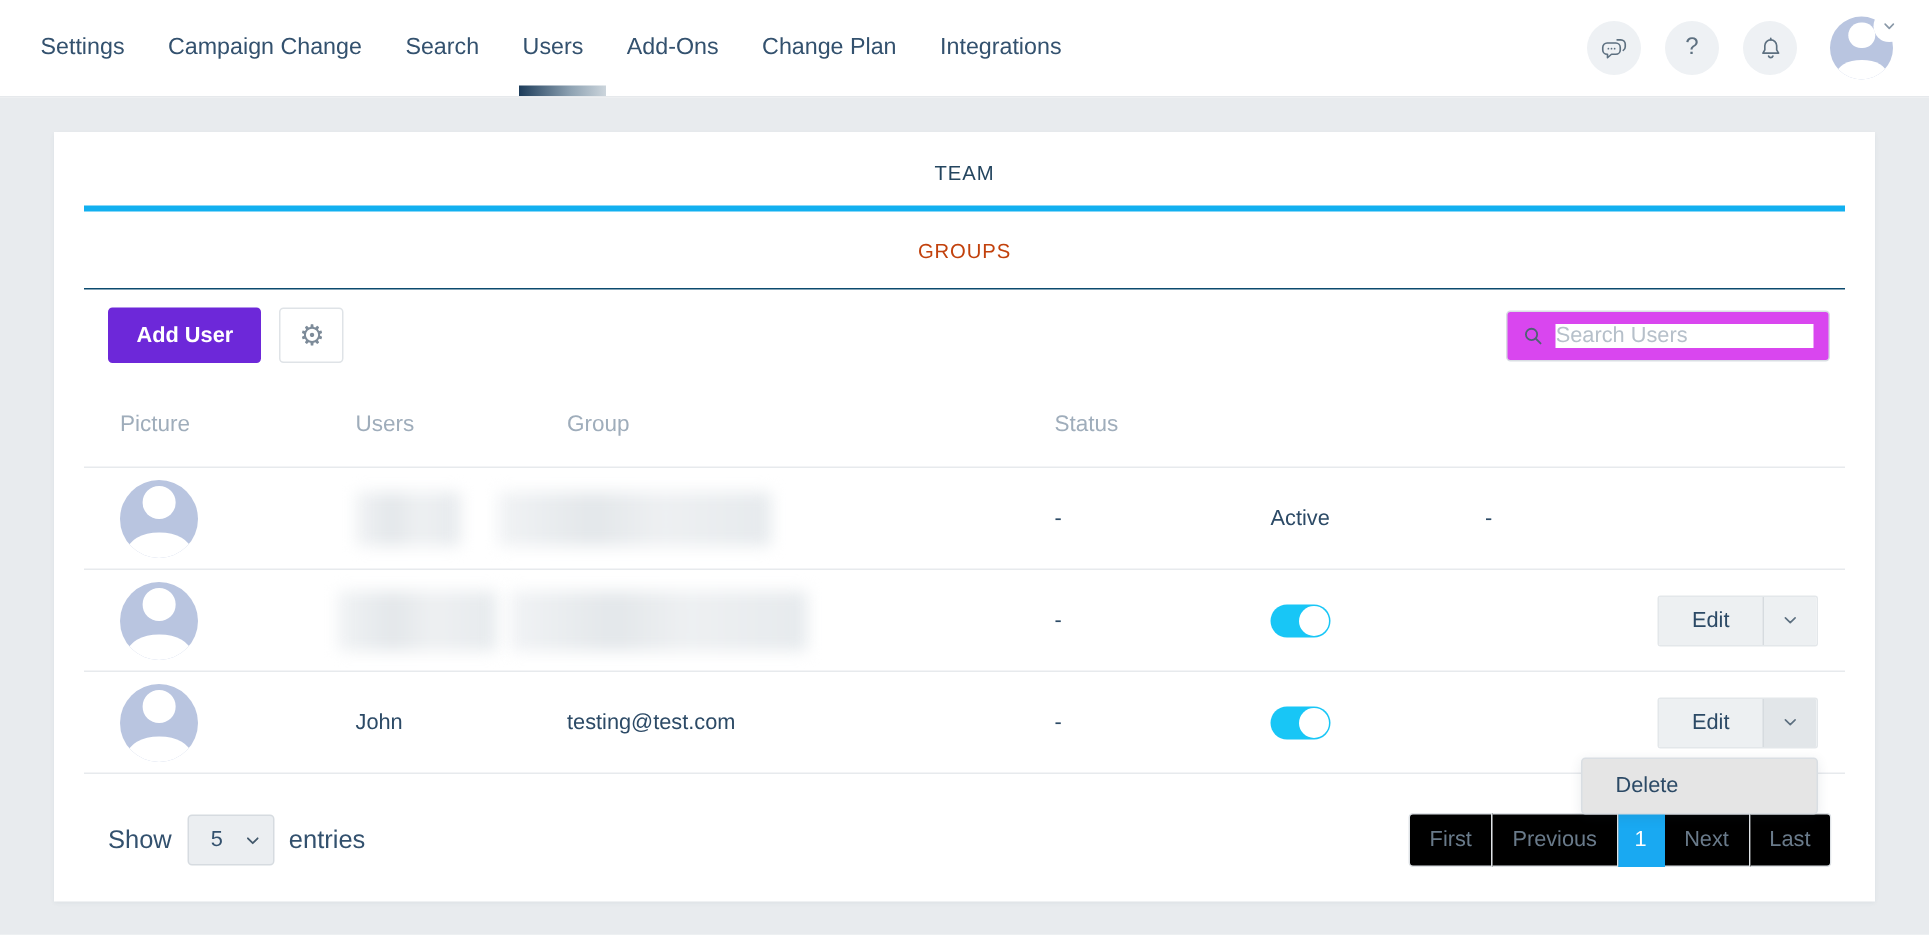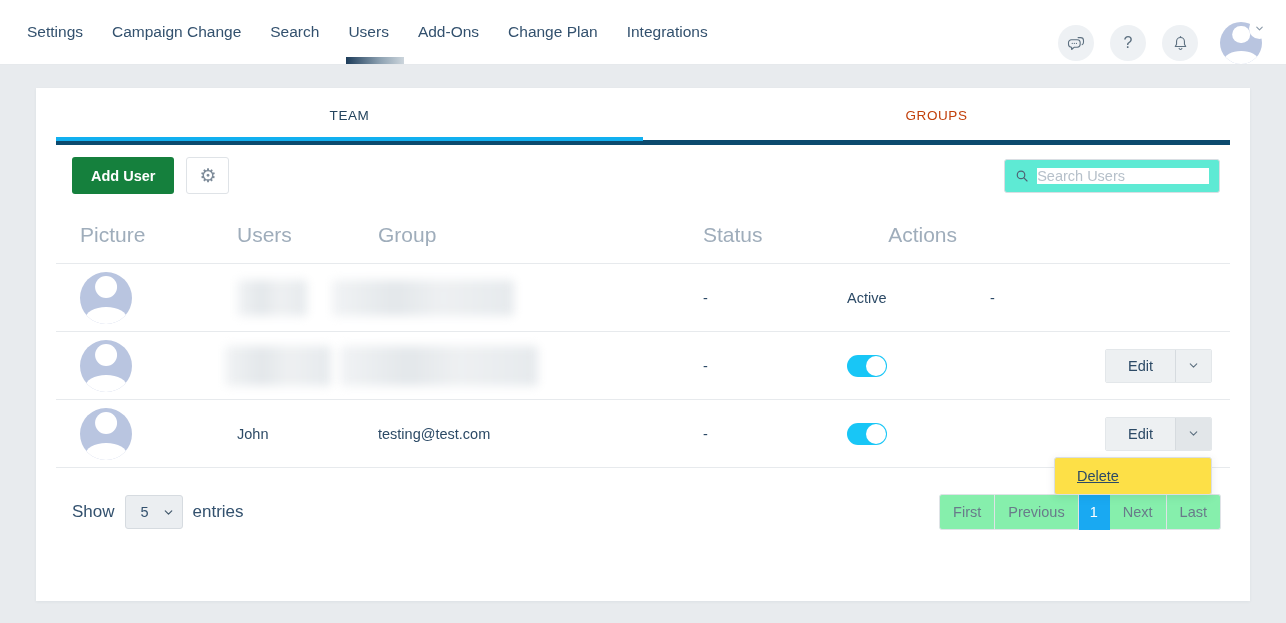--- a/index.html
+++ b/index.html
@@ -1,21 +1,21 @@
 <!DOCTYPE html>
 <html><head>
 <meta charset="utf-8">
 <style>
   * { margin:0; padding:0; box-sizing:border-box; }
   html,body { width:1286px; height:623px; overflow:hidden;
     font-family:"Liberation Sans", sans-serif; background:#e8ebee; }
 
   
   .topbar { height:65px; background:#fff; border-bottom:1px solid #e6e9ec;
-    display:flex; align-items:flex-end; padding:0 24px 0 27px; }
+    display:flex; align-items:center; padding:0 24px 0 27px; }
   .nav { display:flex; align-items:center; gap:29px; height:100%; }
   .nav-item { position:relative; height:100%; display:flex; align-items:center;
     font-size:15.5px; color:#33516e; cursor:pointer; white-space:nowrap; }
   .nav-item.active::after { content:""; position:absolute; left:-2px; bottom:0;
     width:58px; height:7px;
     background:linear-gradient(90deg,#1d3c5a 0%, #8fa3b3 60%, #ccd5dc 100%); }
   .topbar-right { margin-left:auto; display:flex; align-items:center; gap:16px; }
   .icon-circle { width:36px; height:36px; border-radius:50%; background:#eef1f4;
     display:flex; align-items:center; justify-content:center; cursor:pointer;
     color:#5d7080; font-size:16px; }
@@ -26,49 +26,49 @@
     width:80%; height:46%; background:#fff; border-radius:50% 50% 45% 45%; }
   .topbar-avatar-wrap { position:relative; width:42px; height:42px; margin-left:6px; cursor:pointer; }
   .topbar-avatar { width:42px; height:42px; }
   .avatar-badge { position:absolute; top:-4px; right:-8px; width:21px; height:21px;
     border-radius:50%; background:#fff; display:flex; align-items:center; justify-content:center; }
 
   
   .card { margin:23px 36px 22px; background:#fff; height:513px;
     box-shadow:0 1px 3px rgba(40,60,80,.06); position:relative; }
 
-  .tabs { display:flex; margin:0 20px; border-bottom:5px solid #0c4a6e; }
+  .tabs { display:flex; margin:0 20px; border-bottom:1px solid #0c4a6e;flex-direction:column; }
   .tab { flex:1; text-align:center; padding:20px 0 14px; font-size:13.5px;
     letter-spacing:.6px; color:#c2410c; cursor:pointer; border-bottom:4px solid transparent;
     margin-bottom:-1px; }
   .tab.active { color:#24455f; border-bottom-color:#12b0f0; }
 
   .accordion { margin:6px 20px 0; height:34px; background:#e9edf0;
     display:flex; align-items:center; padding:0 14px 0 18px; cursor:pointer; }
   .accordion-title { font-size:13.5px; color:#2c4a66; }
   .accordion-caret { margin-left:auto; font-size:10px; color:#2c4a66; }
 
   .toolbar { display:flex; align-items:center; padding:12px 30px 12px 36px; }
-  .btn-add { height:37px; padding:0 19px; background:#15803d; color:#fff;
+  .btn-add { height:37px; padding:0 19px; background:#6d28d9; color:#fff;
     font-size:14.5px; font-weight:700; border:none; border-radius:3px; cursor:pointer;
     font-family:inherit; }
   .btn-gear { width:43px; height:37px; margin-left:12px; background:#fff;
     border:1px solid #dfe3e7; border-radius:3px; display:flex; align-items:center;
     justify-content:center; cursor:pointer; color:#7d8b99; font-size:19px; }
   .searchbox { margin-left:auto; width:216px; height:34px; border:1px solid #d9dee3;
-    border-radius:3px; display:flex; align-items:center; padding:0 10px; background:#5eead4; }
+    border-radius:3px; display:flex; align-items:center; padding:0 10px; background:#d946ef; }
   .searchbox input { border:none; outline:none; width:100%; margin-left:8px;
     font-size:14.5px; color:#33516e; font-family:inherit; }
   .searchbox input::placeholder { color:#b6c0ca; }
 
   
   .table { margin:0 20px; }
   .thead, .trow { display:grid; grid-template-columns:181px 141px 325px 144px 143px 1fr;
     align-items:center; border-bottom:1px solid #e7eaed; }
-  .thead { height:58px; color:#9fadbb; font-size:21px; }
+  .thead { height:58px; color:#9fadbb; font-size:15px; }
   .trow { height:68px; font-size:14.5px; color:#2c4a66; }
   .cell-first { padding-left:24px; }
   .th-actions { text-align:right; padding-right:33px; }
   .row-avatar { width:52px; height:52px; }
   .blur { height:36px; border-radius:2px; filter:blur(5px);
     background:linear-gradient(90deg,#f1f3f5 0%,#e3e7ea 35%,#eef0f2 60%,#e6eaed 100%); }
   .blur-name-1 { width:70px; }
   .blur-email-1 { width:182px; margin-left:-46px; }
   .blur-name-2 { width:106px; margin-left:-12px; height:40px; }
   .blur-email-2 { width:198px; margin-left:-38px; height:40px; }
@@ -79,35 +79,35 @@
   .actions-cell { display:flex; justify-content:flex-end; padding-right:18px;
     position:relative; height:100%; align-items:center; }
   .actions-cell.plain { justify-content:flex-start; padding-right:0; }
   .btn-edit { display:flex; height:34px; border:1px solid #e3e7ea; border-radius:2px;
     overflow:hidden; cursor:pointer; }
   .edit-main { background:#edf0f2; color:#2c4a66; font-size:14.5px; display:flex;
     align-items:center; padding:0 22px; }
   .edit-caret { width:36px; background:#edf0f2; border-left:1px solid #d6dbdf;
     display:flex; align-items:center; justify-content:center; }
   .edit-caret.open { background:#e2e6e9; }
-  .dropdown { position:absolute; top:57px; right:18px; width:158px; background:#fde047;
+  .dropdown { position:absolute; top:57px; right:18px; width:158px; background:#e5e5e5;
     border:1px solid #d9dee3; border-radius:3px; box-shadow:0 2px 8px rgba(40,60,80,.10);
-    z-index:5;text-decoration:underline; }
+    z-index:5; }
   .dropdown-item { padding:10px 0 10px 22px; font-size:14.5px; color:#2c4a66; cursor:pointer; }
 
   
   .card-footer { display:flex; align-items:center; padding:26px 29px 0 36px; }
   .footer-label { font-size:17px; color:#33516e; }
   .page-select { width:58px; height:34px; margin:0 10px; background:#ebeef1;
     border:1px solid #d6dbe0; border-radius:3px; display:flex; align-items:center;
     cursor:pointer; }
   .page-select .val { font-size:14.5px; color:#33516e; padding-left:15px; }
   .page-select .sel-caret { margin-left:auto; margin-right:7px; display:flex; }
   .pagination { margin-left:auto; display:flex; }
-  .page-btn { height:36px; padding:0 13px; background:#86efac; border:1px solid #dfe3e7;
+  .page-btn { height:36px; padding:0 13px; background:#000000; border:1px solid #dfe3e7;
     border-left-width:0; font-size:14.5px; color:#697a8a; display:flex; align-items:center;
     cursor:pointer; }
   .page-btn:first-child { border-left-width:1px; border-radius:3px 0 0 3px; }
   .page-btn:last-child { border-radius:0 3px 3px 0; }
   .page-btn.active { background:#19a9f2; border-color:#19a9f2; color:#fff; padding:0 11px; }
 
   svg { display:block; }
 </style>
 </head>
 <body>
@@ -174,21 +174,20 @@
       <input type="text" placeholder="Search Users" style="">
     </div>
   </div>
 
   <div class="table">
     <div class="thead">
       <div class="cell-first">Picture</div>
       <div>Users</div>
       <div>Group</div>
       <div>Status</div>
-      <div class="th-actions">Actions</div>
     </div>
 
     <div class="trow">
       <div class="cell-first">
         <div class="avatar row-avatar"></div>
       </div>
       <div>
           <div class="blur blur-name-1"></div>
         </div>
       <div>

